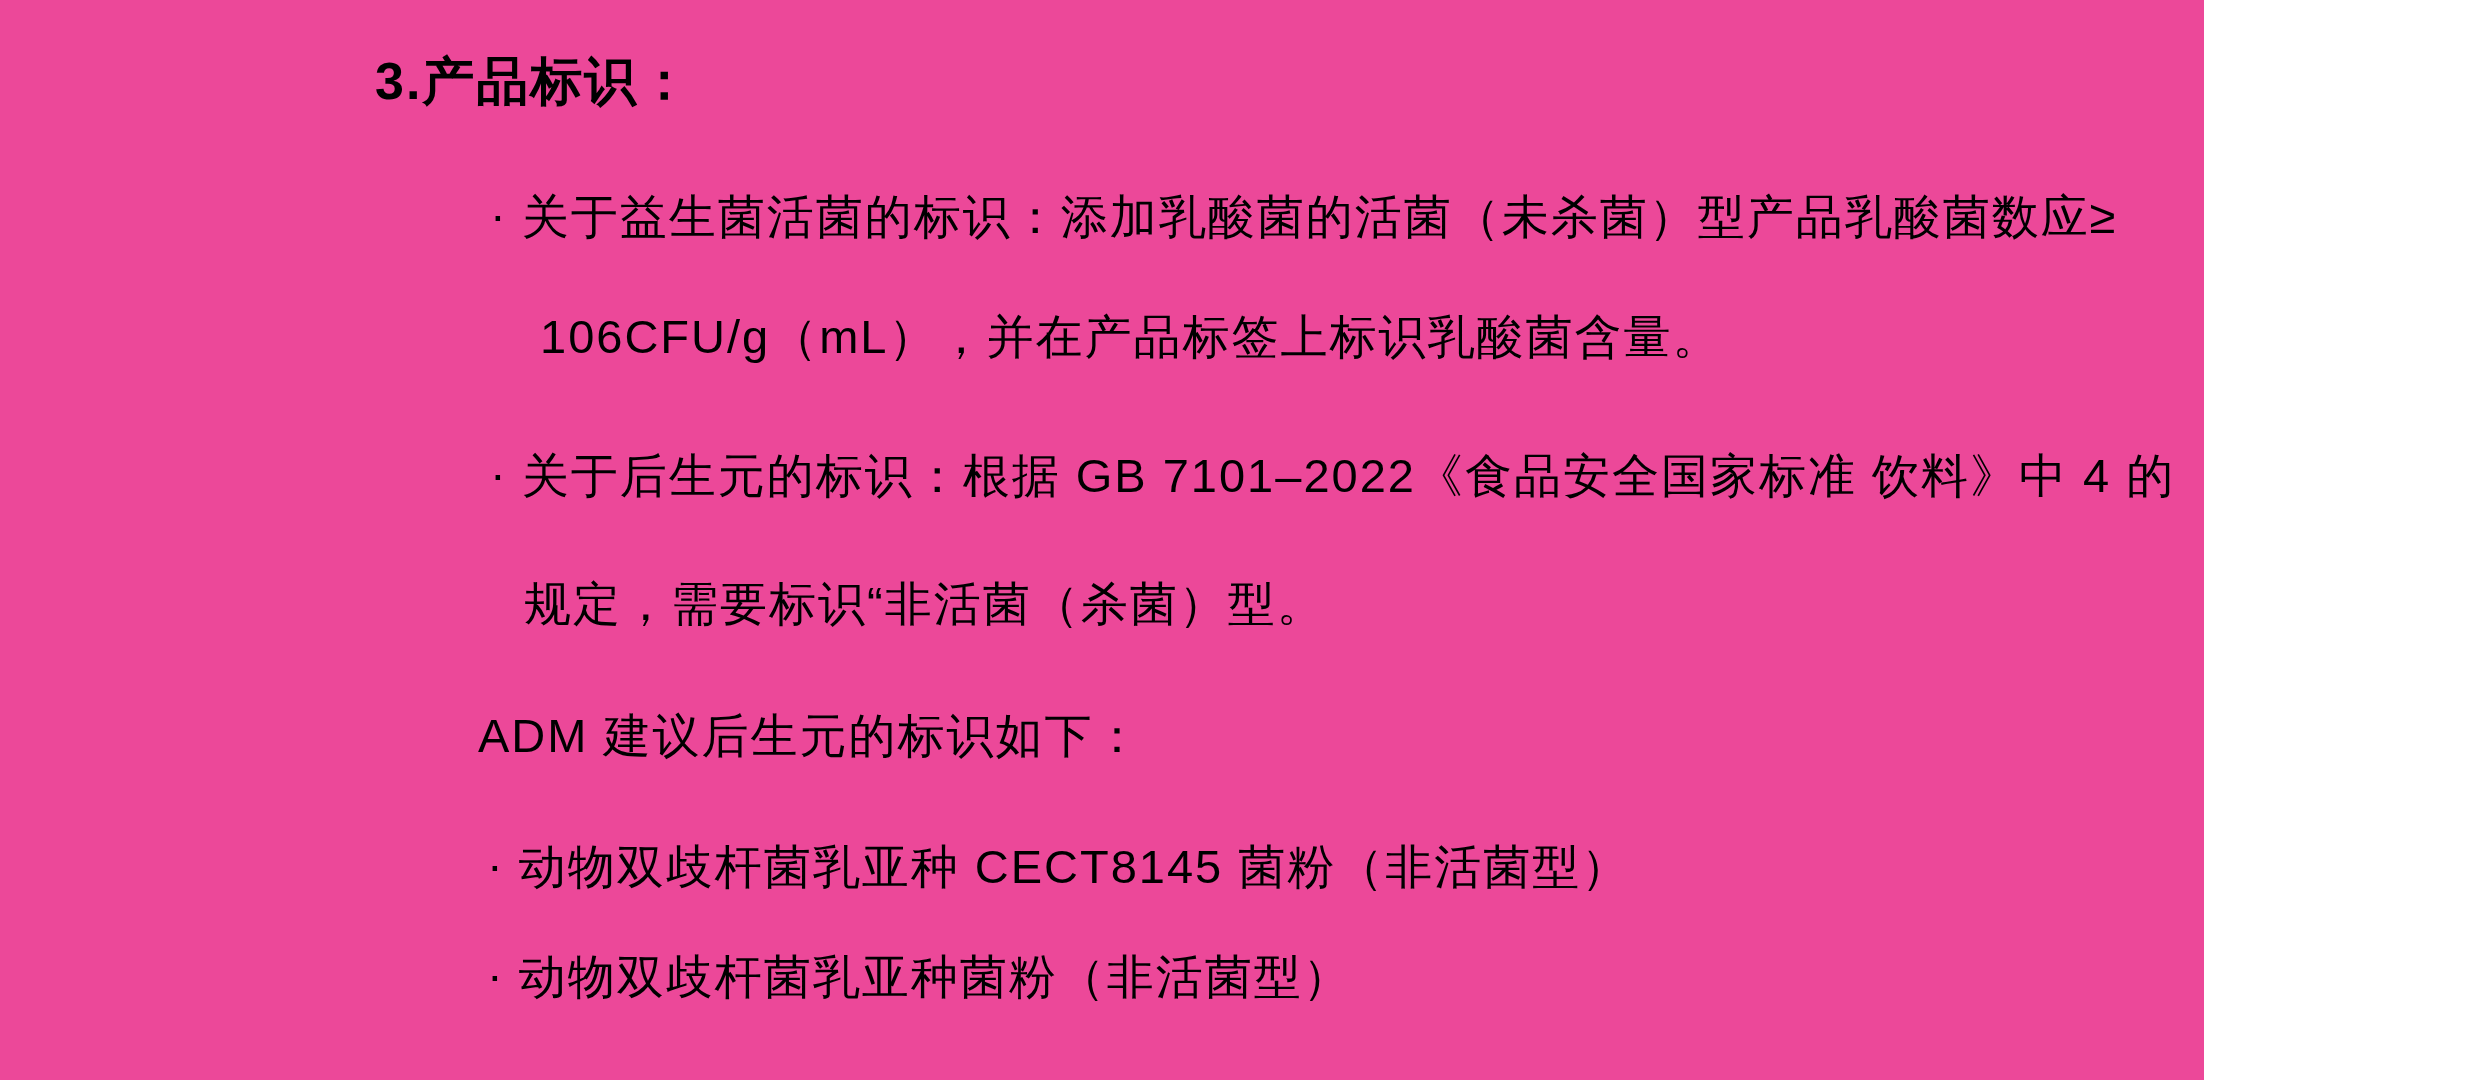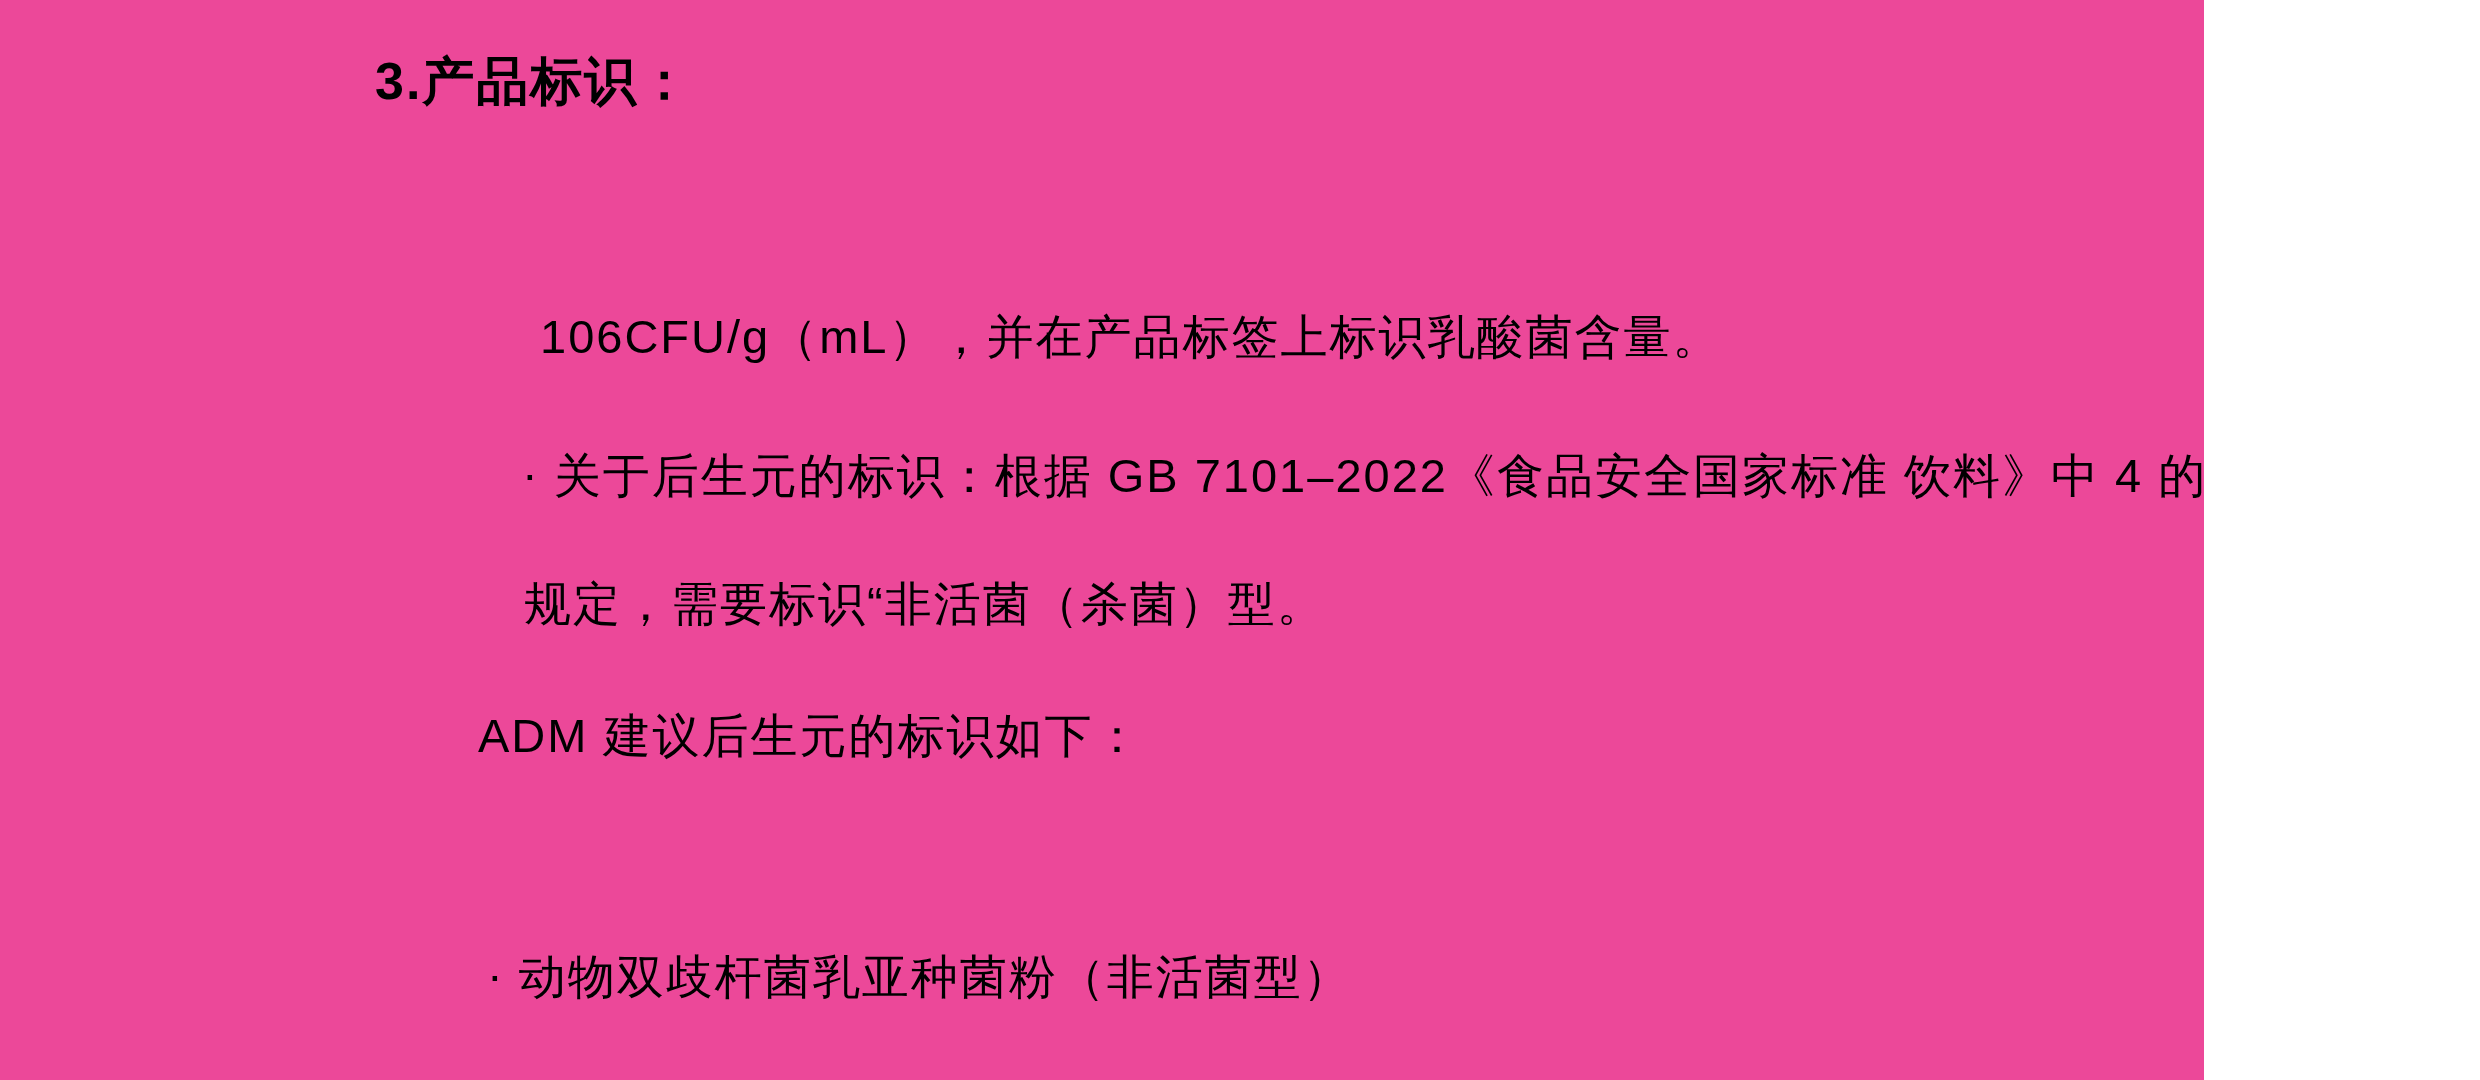--- a/index.html
+++ b/index.html
@@ -36,42 +36,48 @@
     white-space: nowrap;
   }
   .dot {
     display: inline-block;
     margin-right: 14px;
     transform: translateY(-2px);
   }
   
   .l-b1a { left: 490px; top: 188px; }
   .l-b1b { left: 540px; top: 308px; }
-  .l-b2a { left: 490px; top: 447px; margin-left: 32px; }
+  .l-b2a { left: 490px; top: 447px; }
   .l-b2b { left: 524px; top: 575px; }
   .l-adm { left: 478px; top: 707px; }
   .l-b3  { left: 487px; top: 838px; }
   .l-b4  { left: 487px; top: 948px; }
 </style>
 </head>
 <body>
 
 <div class="page">
 
   <h3 class="heading">3.产品标识：</h3>
 
+  <div class="line l-b1a">
+    <span class="dot">·</span><span>关于益生菌活菌的标识：添加乳酸菌的活菌（未杀菌）型产品乳酸菌数应≥</span>
+  </div>
 
   <div class="line l-b1b">106CFU/g（mL），并在产品标签上标识乳酸菌含量。</div>
 
   <div class="line l-b2a">
     <span class="dot">·</span><span>关于后生元的标识：根据 GB 7101–2022《食品安全国家标准 饮料》中 4 的</span>
   </div>
 
   <div class="line l-adm">ADM 建议后生元的标识如下：</div>
 
   <div class="line l-b2b">规定，需要标识“非活菌（杀菌）型。</div>
 
+  <div class="line l-b3">
+    <span class="dot">·</span><span>动物双歧杆菌乳亚种 CECT8145 菌粉（非活菌型）</span>
+  </div>
 
   <div class="line l-b4">
     <span class="dot">·</span><span>动物双歧杆菌乳亚种菌粉（非活菌型）</span>
   </div>
 
 </div>
 
 </body></html>

